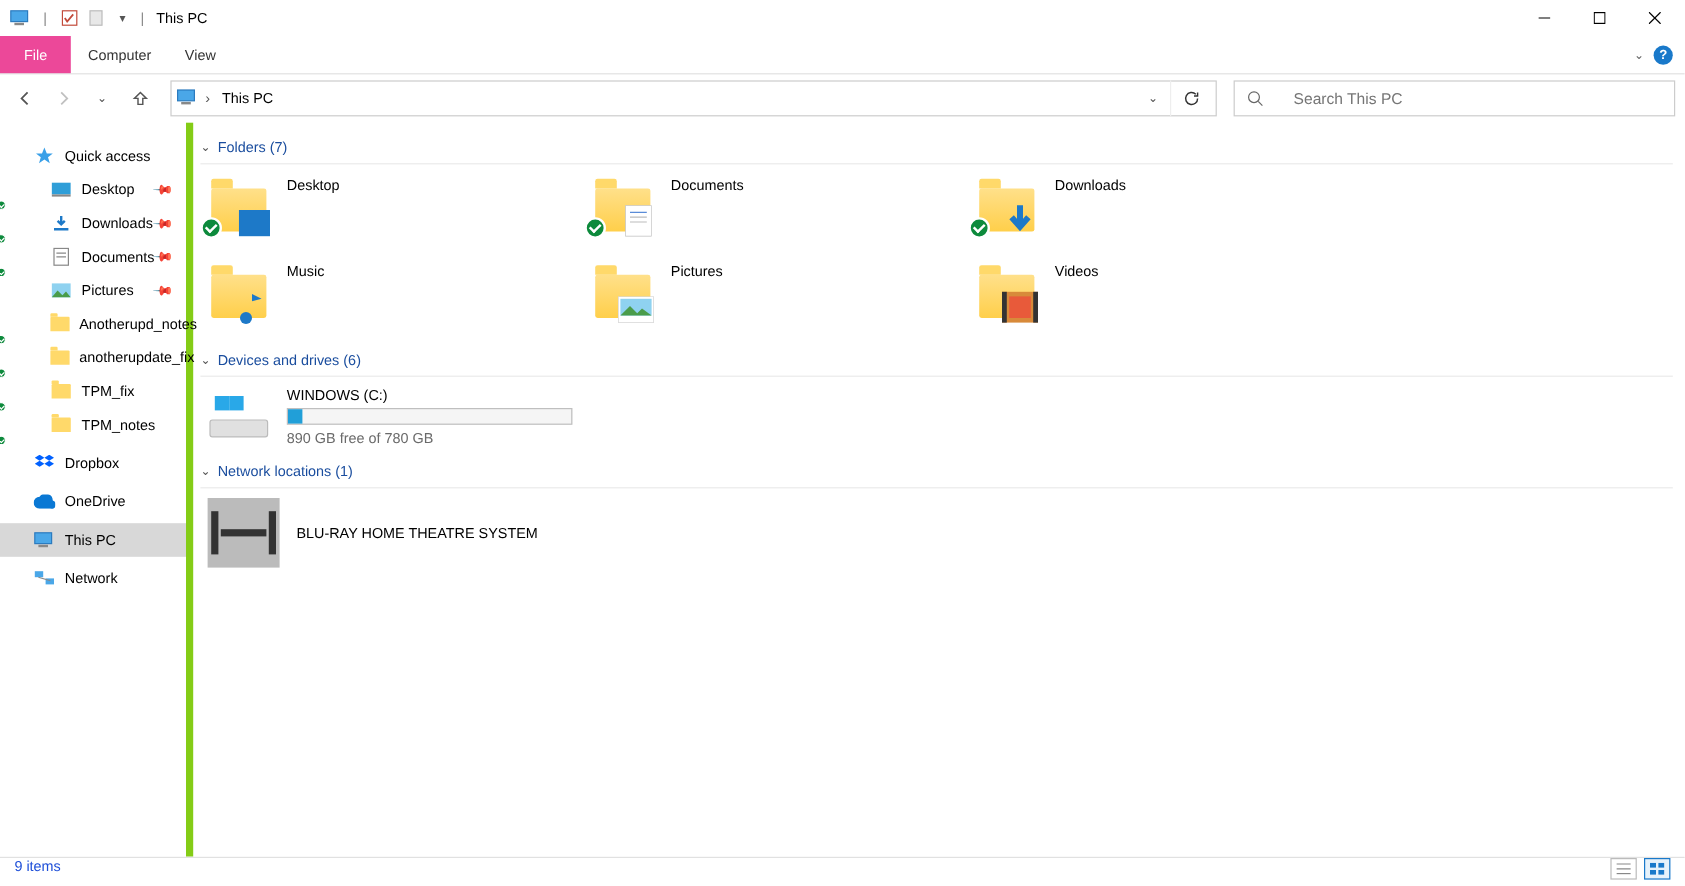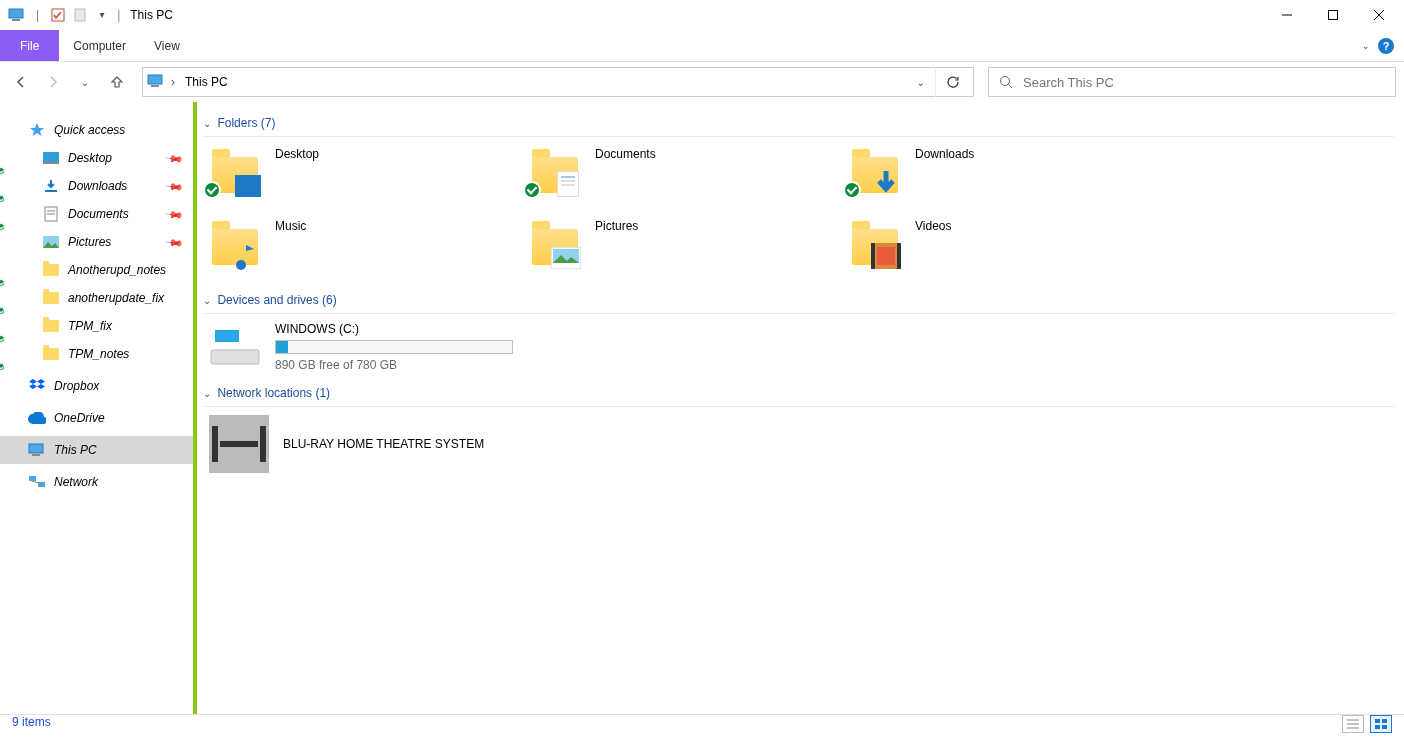--- a/index.html
+++ b/index.html
@@ -11,40 +11,40 @@
 .titlebar .qat .qicon { width: 18px; height: 18px; display: flex; align-items: center; justify-content: center; }
 .titlebar .sep { color: #888; padding: 0 6px; }
 .titlebar .title { padding-left: 4px; }
 .titlebar .spacer { flex: 1; }
 .titlebar .winbtns { display: flex; }
 .titlebar .winbtn { width: 46px; height: 30px; display: flex; align-items: center; justify-content: center; }
 .titlebar .winbtn svg { width: 10px; height: 10px; }
 
 
 .ribbonbar { height: 32px; display: flex; align-items: stretch; border-bottom: 1px solid #e1e1e1; }
-.filetab { background: #8b5cf6; color: #fff; padding: 0 20px; display: flex; align-items: center; }
+.filetab { background: #ec4899; color: #fff; padding: 0 20px; display: flex; align-items: center; }
 .ribtab { padding: 0 14px; display: flex; align-items: center; color: #333; }
 .ribright { margin-left: auto; display: flex; align-items: center; padding-right: 10px; gap: 8px; }
 .helpicon { width: 16px; height: 16px; border-radius: 50%; background: #1979ca; color: #fff; display: flex; align-items: center; justify-content: center; font-size: 11px; font-weight: bold; }
 .chevdown { font-size: 10px; color: #666; }
 
 
 .navbar { height: 40px; display: flex; align-items: center; padding: 6px 8px; gap: 6px; }
 .navbtn { width: 26px; height: 28px; display: flex; align-items: center; justify-content: center; color: #555; }
 .navbtn.dim { color: #b0b0b0; }
 .addrbox { flex: 1; height: 30px; border: 1px solid #ccc; display: flex; align-items: center; padding: 0 4px; gap: 6px; margin-left: 6px; }
 .addrbox .crumb { padding: 2px 4px; }
 .addrbox .spacer { flex: 1; }
 .refreshbtn { width: 34px; height: 30px; display: flex; align-items: center; justify-content: center; color: #333; border-left: 1px solid #eee; }
-.searchbox { width: 408px; height: 30px; border: 1px solid #ccc; display: flex; align-items: center; padding: 1px 10px; gap: 10px; color: #555; margin-left: 8px; }
+.searchbox { width: 368px; height: 30px; border: 1px solid #ccc; display: flex; align-items: center; padding: 1px 10px; gap: 25px; color: #555; margin-left: 8px; }
 .searchbox input { border: none; flex: 1; font-family: inherit; font-size: 13px; color: #555; outline: none; }
 
 
 .body { flex: 1; display: flex; overflow: hidden; }
-.navpane { width: 197px; border-right: 4px solid #84cc16; padding-top: 14px; font-style: italic; }
+.navpane { width: 161px; border-right: 6px solid #84cc16; padding-top: 14px; }
 .navitem { height: 28px; display: flex; align-items: center; padding-left: 32px; gap: 8px; position: relative; }
 .navitem .pin { position: absolute; right: 12px; color: #888; font-size: 11px; transform: rotate(45deg); }
 .navitem.group { padding-left: 28px; font-weight: normal; margin-top: 4px; }
 .navitem.group.first { margin-top: 0; }
 .navitem .nicon { width: 18px; height: 18px; display: flex; align-items: center; justify-content: center; }
 .navitem.sub { padding-left: 42px; }
 .navitem.selected { background: #d8d8d8; }
 .fldr { width: 16px; height: 12px; background: #ffd96a; border-radius: 1px 1px 0 0; position: relative; }
 .fldr::before { content: ""; position: absolute; top: -3px; left: 0; width: 6px; height: 3px; background: #ffd96a; border-radius: 1px 1px 0 0; }
 .greendot { position: absolute; left: -3px; bottom: -3px; width: 8px; height: 8px; border-radius: 50%; background: #0d8a3c; border: 1px solid #fff; }

